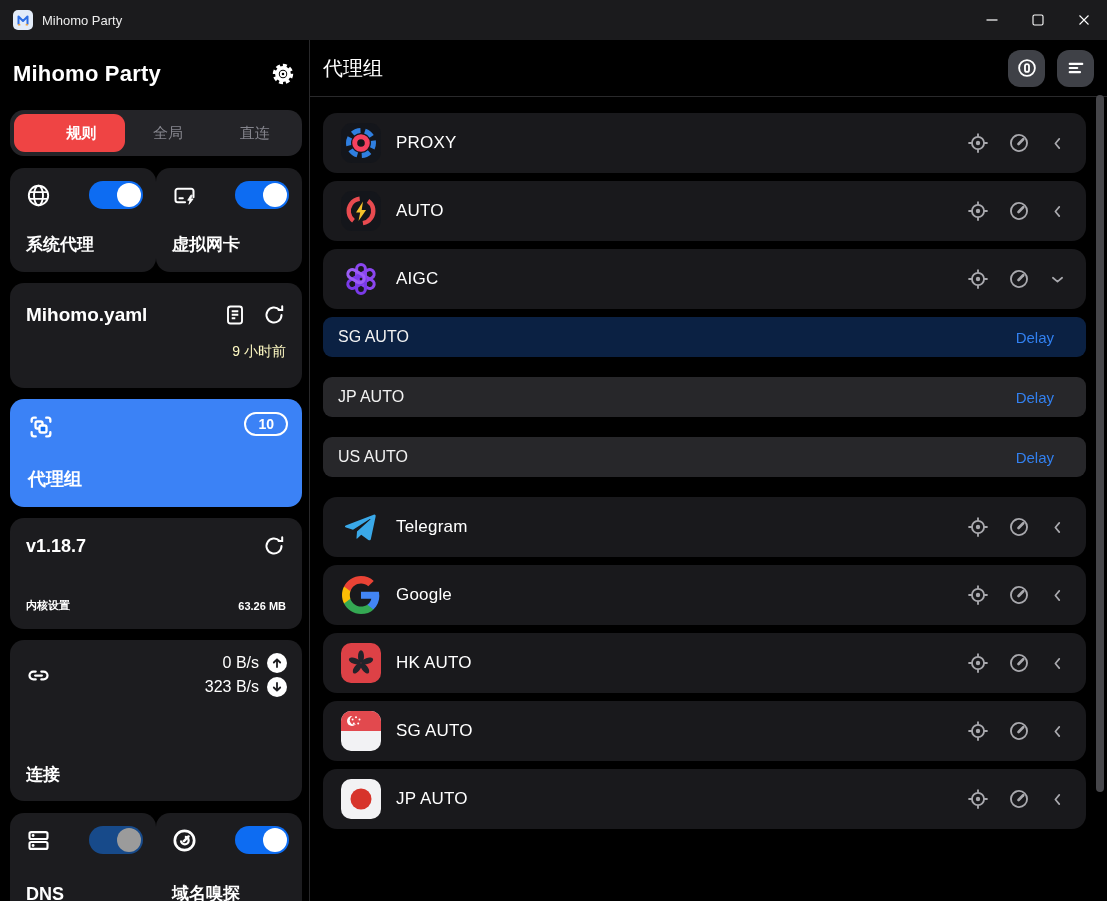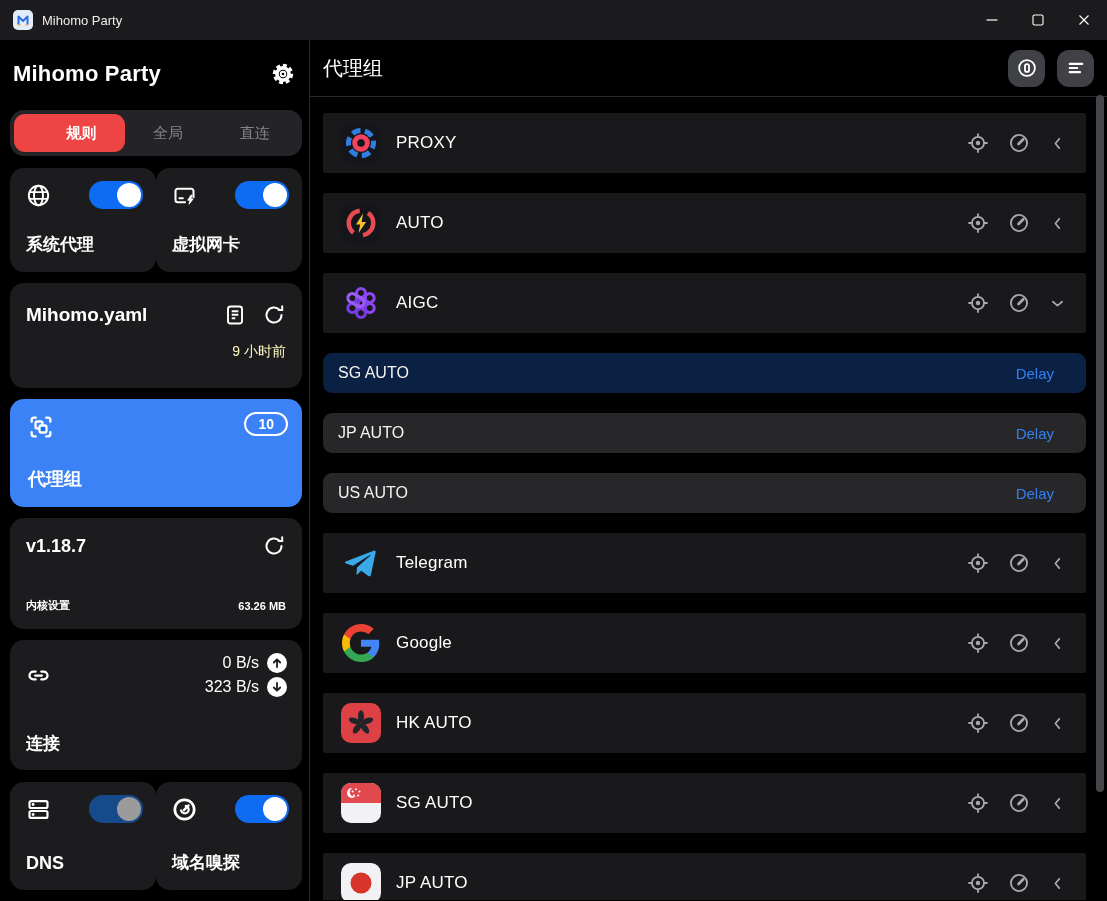--- a/index.html
+++ b/index.html
@@ -59,41 +59,41 @@
   .badge { position:absolute; top:13px; right:14px; border:2px solid #fff;
     border-radius:999px; padding:2px 12px; font-size:14px; font-weight:600; }
   .pg-card .card-label { position:absolute; bottom:16px; left:18px; font-size:18px; font-weight:700; }
 
   .core-card { height:111px; padding:16px 16px; display:flex; flex-direction:column;
     justify-content:space-between; }
   .core-top,.core-bottom { display:flex; align-items:center; justify-content:space-between; }
   .core-version { font-size:18px; font-weight:700; }
   .core-label,.core-mem { font-size:11px; font-weight:700;text-align:right; }
 
-  .conn-card { height:130px; padding:13px 15px; position:relative; }
+  .conn-card { height:161px; padding:13px 15px; position:relative; }
   .conn-top { display:flex; justify-content:space-between; }
   .speeds { display:flex; flex-direction:column; gap:4px; align-items:flex-end; }
   .speed-line { display:flex; align-items:center; gap:8px; font-size:16px; }
   .circ-arrow { width:20px; height:20px; border-radius:50%; background:#fff;
     display:flex; align-items:center; justify-content:center; }
   .conn-label { position:absolute; bottom:15px; left:16px; font-size:17px; font-weight:700;margin-top:36px; }
 
   .mini-card.bottom { height:108px; }
   .mini-card .card-label.latin { font-size:18px; }
 
   
   .main-header { height:57px; display:flex; align-items:center;
     justify-content:space-between; padding:0 13px; border-bottom:1px solid #29292b; }
   .main-title { font-size:20px; font-weight:500; }
   .header-btns { display:flex; gap:12px; }
   .hdr-btn { width:37px; height:37px; border-radius:12px; background:#3f4147;
     display:flex; align-items:center; justify-content:center; }
 
   .scroll-area { height:803px; overflow:hidden; padding:16px 21px 0 13px; }
-  .group-row { height:60px; background:#19191c; border-radius:2px; margin-bottom:20px;
+  .group-row { height:60px; background:#19191c; border-radius:14px; margin-bottom:8px;
     display:flex; align-items:center; padding:0 20px 0 18px; }
   .group-icon { width:40px; height:40px; margin-right:15px; flex:none; }
   .group-name { flex:1; font-size:17px; font-weight:500; letter-spacing:.2px; }
   .row-actions { display:flex; align-items:center; gap:19px; color:#a9a9ae; }
   .act { display:flex; align-items:center; justify-content:center; }
 
   .sub-row { height:40px; background:#27272a; border-radius:9px; margin-bottom:20px;
     display:flex; align-items:center; justify-content:space-between;
     padding:0 32px 0 15px; }
   .sub-row.selected { background:#0b2143; }

